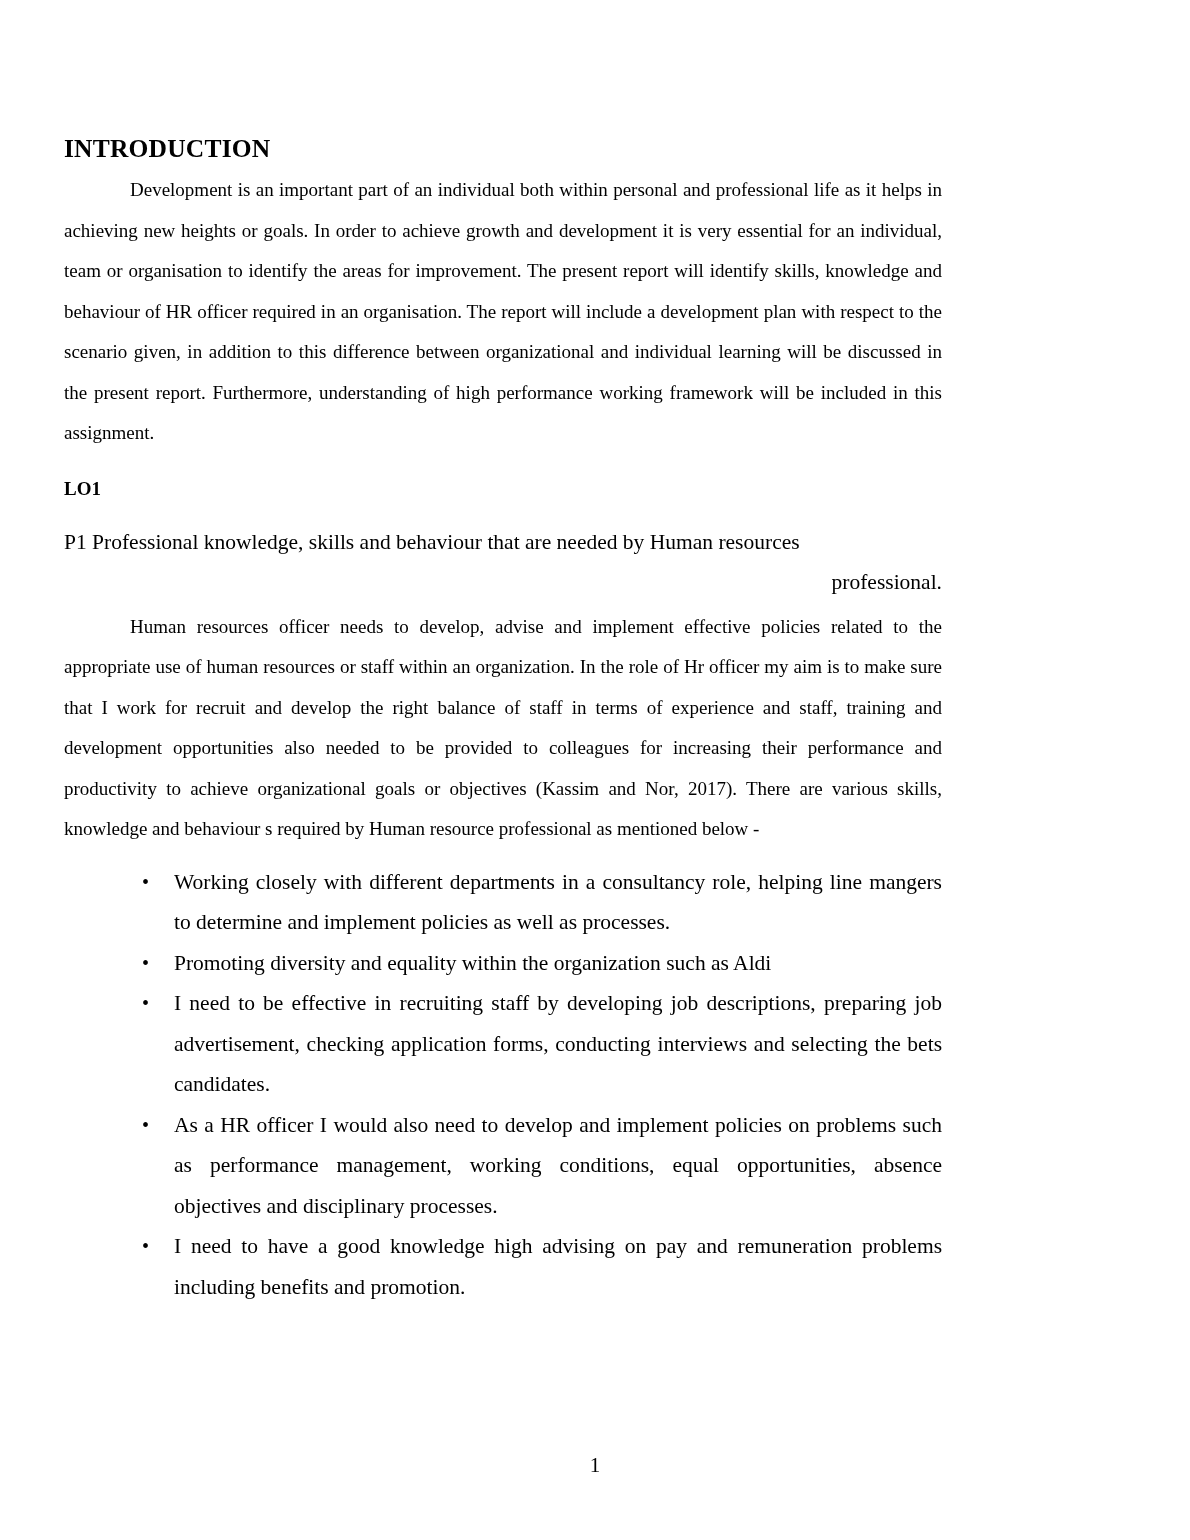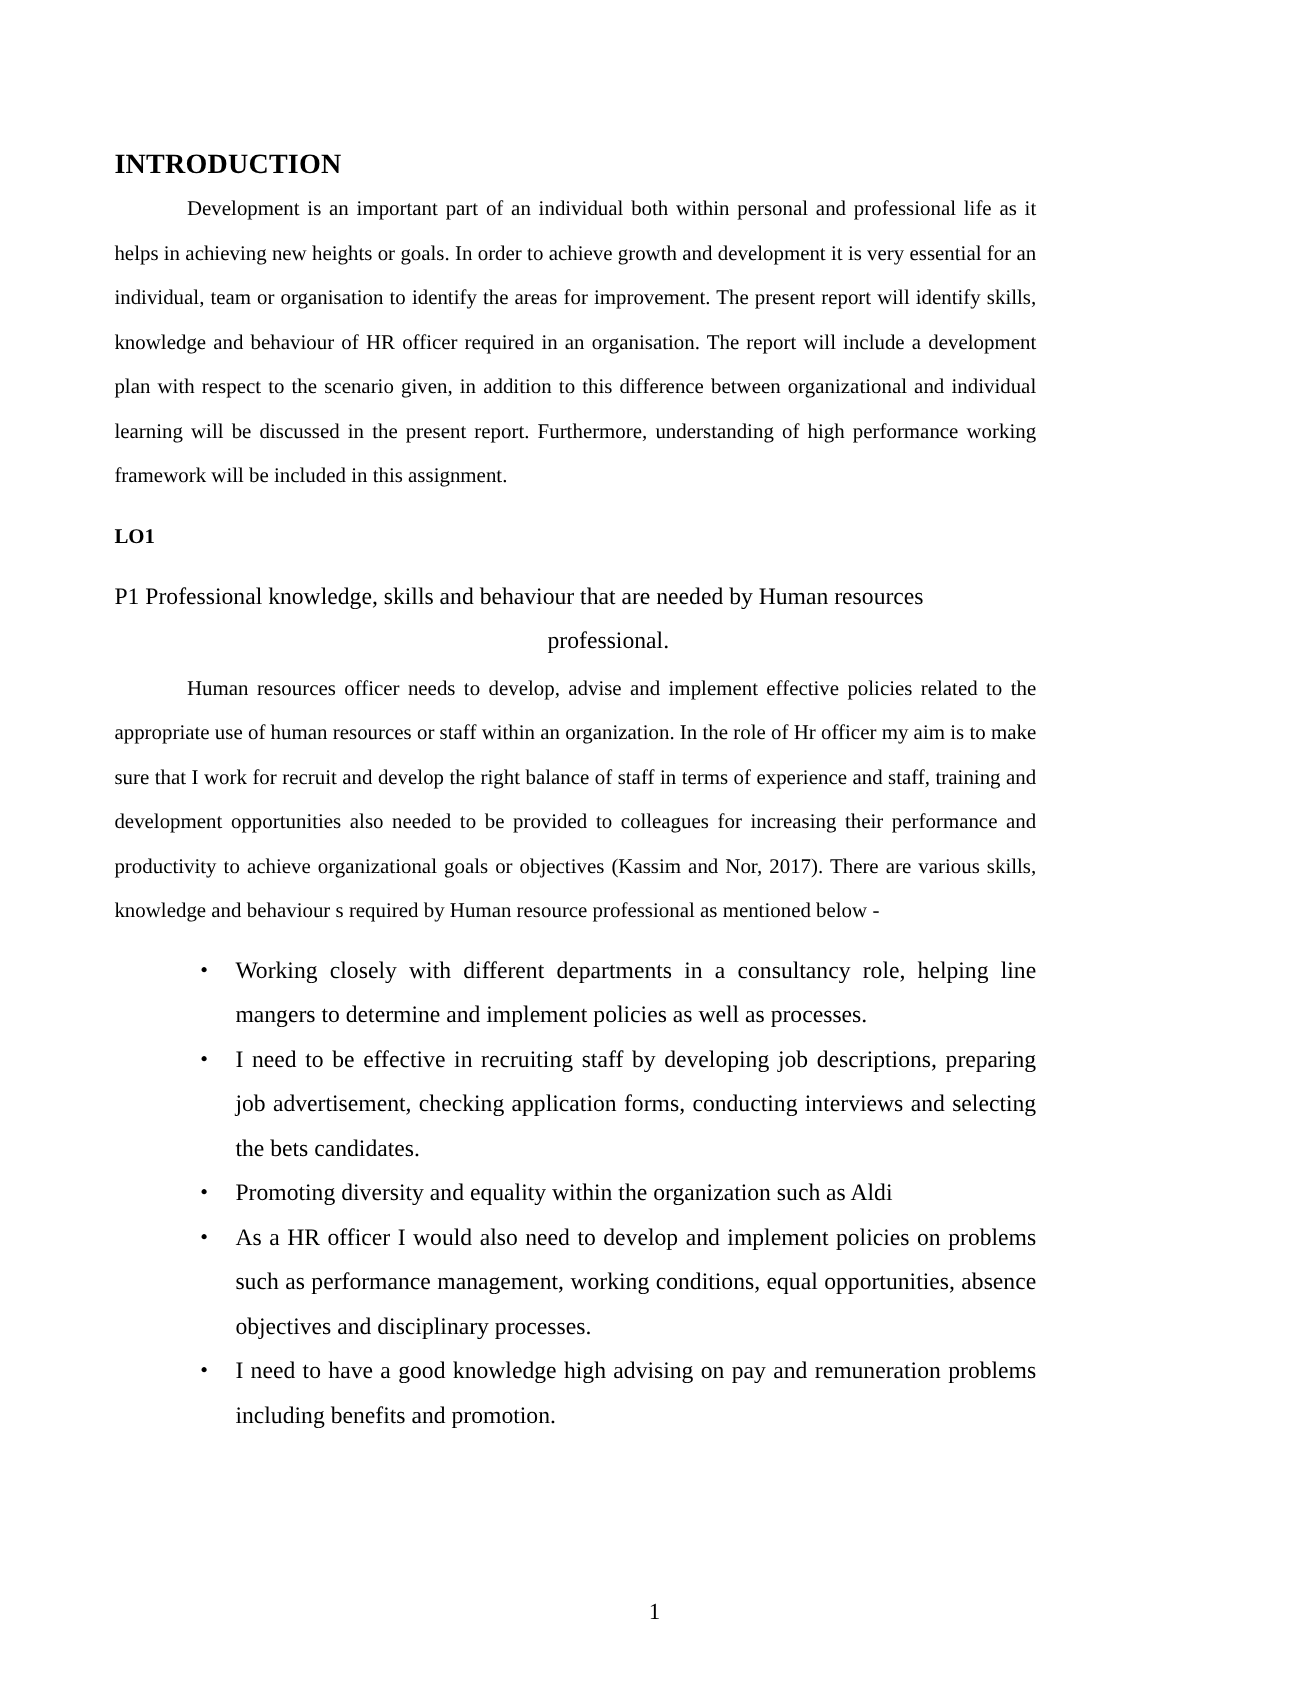--- a/index.html
+++ b/index.html
@@ -12,21 +12,21 @@
     height: 1540px;
     font-family: "Liberation Serif", "DejaVu Serif", serif;
     color: #000000;
     position: relative;
     overflow: hidden;
   }
   .page {
     box-sizing: border-box;
     width: 1080px;
     height: 1540px;
-    padding: 132px 138px 0 104px;
+    padding: 132px 138px 0 64px;
     position: relative;
   }
   h1.doc-heading {
     font-size: 25.5px;
     font-weight: bold;
     margin: 0 0 0 0;
     line-height: 1.35;
     letter-spacing: 0.2px;
   }
   h2.doc-subheading {
@@ -50,21 +50,21 @@
   .underlined-heading {
     font-size: 21.5px;
     line-height: 40.5px;
     margin: 20px 0 0 0;
     text-align: justify;
     text-underline-offset: 3px;
   }
   .underlined-heading .cont {
     display: block;
     padding-left: 60px;
-    text-align: center;
+    text-align: right;
   }
   ul.bullets {
     margin: 12px 0 0 0;
     padding: 0 0 0 72px;
     list-style: none;
   }
   ul.bullets li {
     font-size: 21.5px;
     line-height: 40.5px;
     text-align: justify;
@@ -102,21 +102,21 @@
 
   <div class="underlined-heading">
     <span>P1 Professional knowledge, skills and behaviour that are needed by Human resources</span>
     <span class="cont">professional. </span>
   </div>
 
   <p class="body-para"><span class="indent"></span><span>Human resources officer needs to develop, advise and implement effective policies related to the appropriate use of human resources or staff within an organization. In the role of Hr officer my aim is to make sure that I work for recruit and develop the right balance of staff in terms of experience and staff, training and development opportunities also needed to be provided to colleagues for increasing their performance and productivity to achieve organizational goals or objectives (Kassim and Nor, 2017). There are various skills, knowledge and behaviour s required by Human resource professional as mentioned below -</span></p>
 
   <ul class="bullets">
     <li>Working closely with different departments in a consultancy role, helping line mangers to determine and implement policies as well as processes.</li>
+    <li>Promoting diversity and equality within the organization such as Aldi</li>
     <li>I need to be effective in recruiting staff by developing job descriptions, preparing job advertisement, checking application forms, conducting interviews and selecting the bets candidates.</li>
-    <li>Promoting diversity and equality within the organization such as Aldi</li>
     <li>As a HR officer I would also need to develop and implement policies on problems such as performance management, working conditions, equal opportunities, absence objectives and disciplinary processes.</li>
     <li>I need to have a good knowledge high advising on pay and remuneration problems including benefits and promotion.</li>
   </ul>
 
   <div class="page-number">1</div>
 
 </div>
 
 </body></html>

